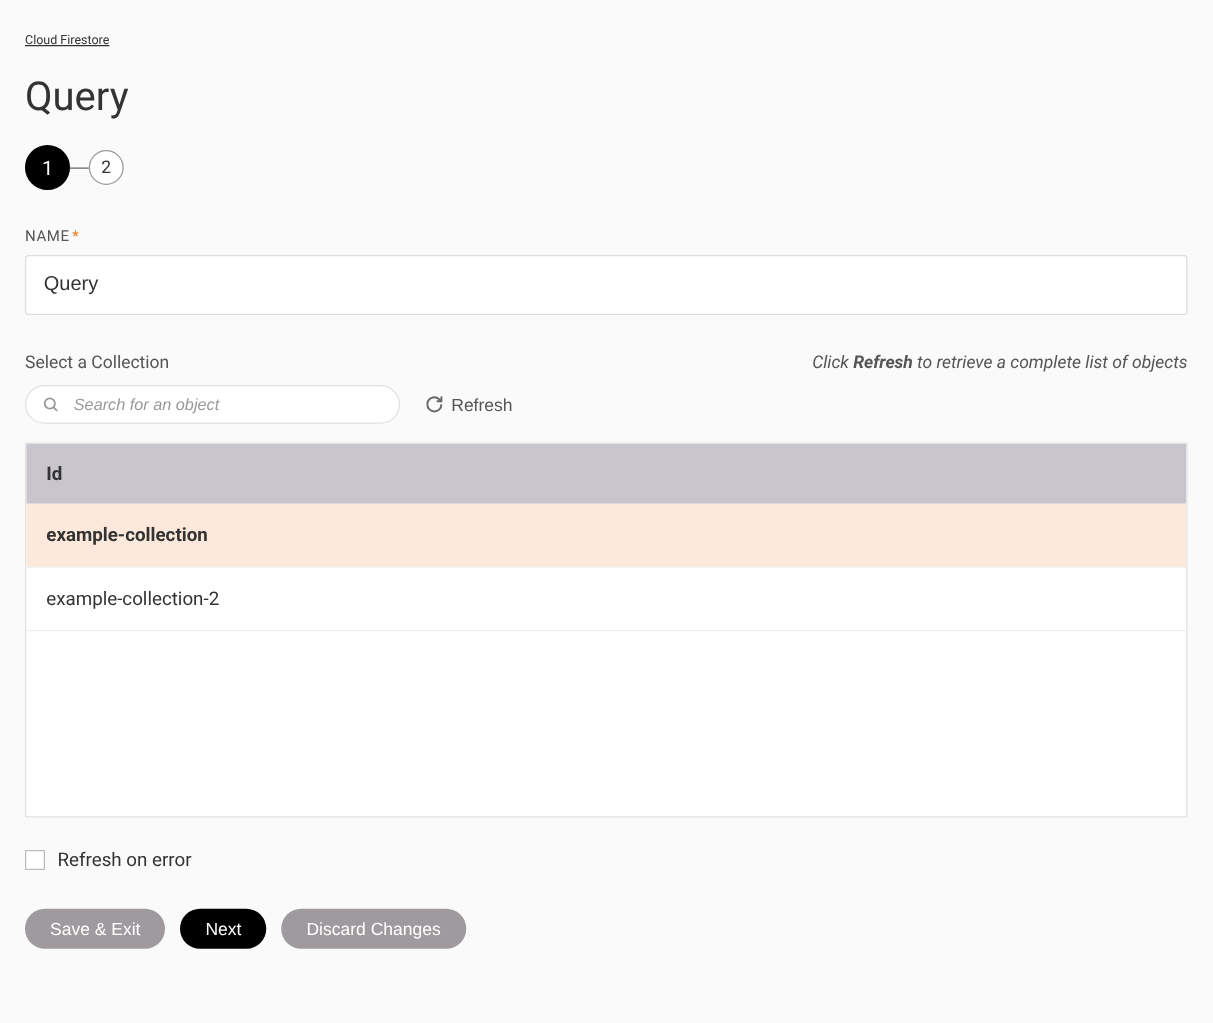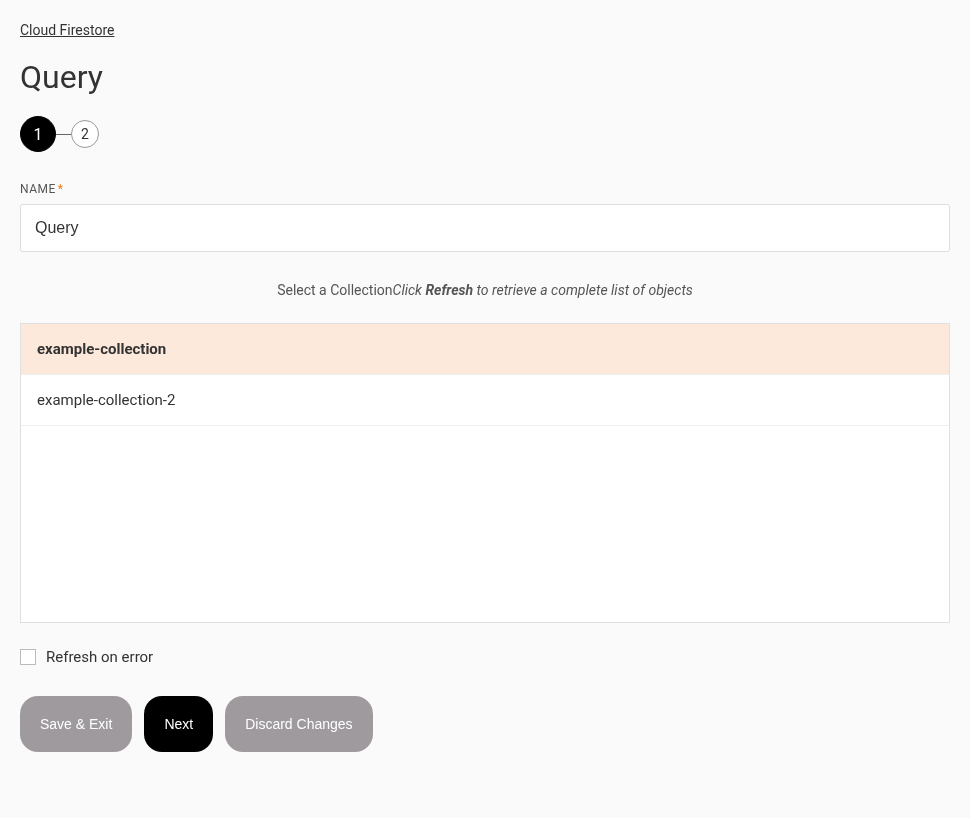--- a/index.html
+++ b/index.html
@@ -9,21 +9,21 @@
     }
     body {
       font-family: -apple-system, BlinkMacSystemFont, "Segoe UI", Roboto, "Helvetica Neue", Arial, sans-serif;
       background: #fafafa;
       color: #333;
       width: 970px;
       height: 818px;
       padding: 20px;
     }
     .breadcrumb {
-      font-size: 14px;
+      font-size: 10px;
       color: #333;
       text-decoration: underline;
       cursor: pointer;
       margin-bottom: 20px;
       display: inline-block;
     }
     .page-title {
       font-size: 32px;
       font-weight: 400;
       color: #333;
@@ -78,21 +78,21 @@
       padding: 14px 14px;
       font-size: 16px;
       border: 1px solid #ddd;
       border-radius: 3px;
       background: #fff;
       color: #333;
       margin-bottom: 30px;
     }
     .collection-section-header {
       display: flex;
-      justify-content: center;
+      justify-content: space-between;
       align-items: center;
       margin-bottom: 10px;
     }
     .select-collection-label {
       font-size: 14px;
       color: #555;
     }
     .refresh-hint {
       font-size: 14px;
       color: #555;
@@ -198,21 +198,21 @@
     }
     .checkbox-label {
       font-size: 15px;
       color: #333;
     }
     .button-row {
       display: flex;
       gap: 12px;
     }
     .btn {
-      padding: 20px 20px;
+      padding: 8px 20px;
       font-size: 14px;
       border: none;
       border-radius: 18px;
       color: #fff;
       cursor: pointer;
       font-weight: 500;
     }
     .btn-secondary {
       background: #9e9a9e;
     }
@@ -241,23 +241,41 @@
 <input type="text" class="text-input" value="Query" style="">
 
 <div class="collection-section-header">
   <span class="select-collection-label">Select a Collection</span>
   <span class="refresh-hint">
     <span>Click </span><strong>Refresh</strong><span> to retrieve a complete list of objects</span>
   </span>
 </div>
 
 <div class="selected-row">
+  <div class="search-refresh-group">
+    <div class="search-box">
+      <svg class="search-icon" viewBox="0 0 24 24" fill="none" stroke="currentColor" stroke-width="2.5">
+        <circle cx="10" cy="10" r="7"></circle>
+        <line x1="20" y1="20" x2="15" y2="15"></line>
+      </svg>
+      <input type="text" class="search-input" placeholder="Search for an object" style="">
+    </div>
+    <button class="refresh-btn">
+      <svg class="refresh-icon" viewBox="0 0 24 24" fill="none" stroke="#666" stroke-width="2.5">
+        <path d="M21 2v6h-6"></path>
+        <path d="M3 12a9 9 0 0 1 15-6.7L21 8"></path>
+        <path d="M21 12a9 9 0 0 1-18 0"></path>
+      </svg>
+      <span>Refresh</span>
+    </button>
+  </div>
 </div>
 
 <div class="collection-table">
+  <div class="table-header">Id</div>
   <div class="table-row selected">example-collection</div>
   <div class="table-row">example-collection-2</div>
 </div>
 
 <div class="checkbox-row">
   <div class="checkbox"></div>
   <span class="checkbox-label">Refresh on error</span>
 </div>
 
 <div class="button-row">

